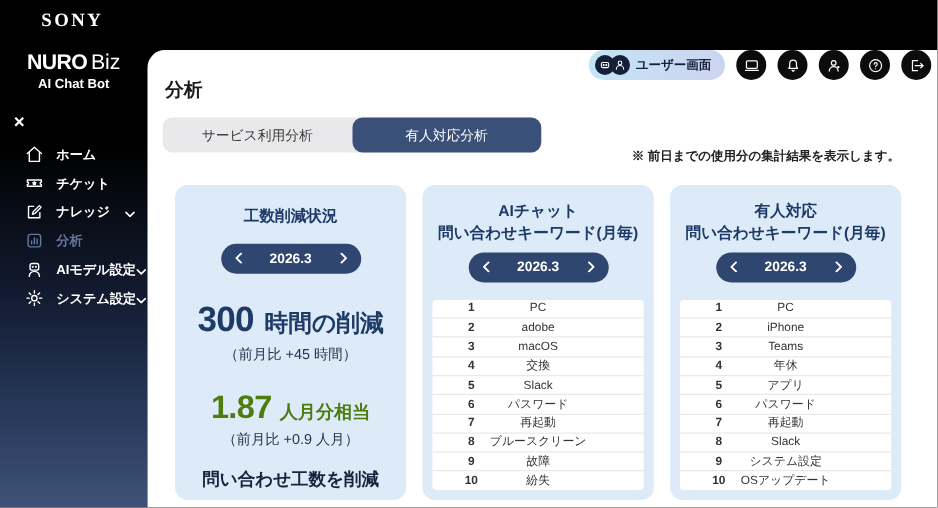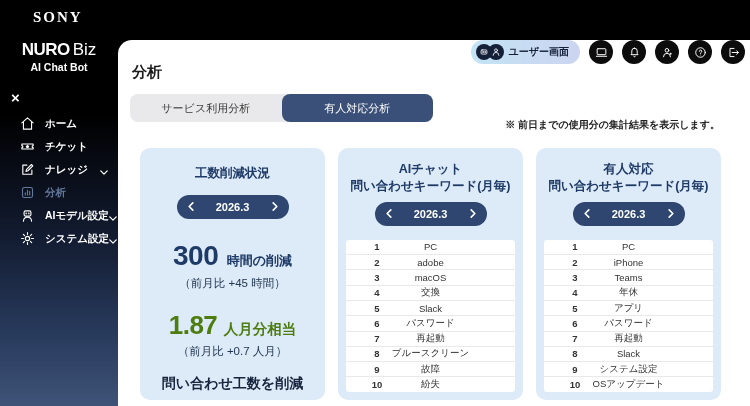--- a/index.html
+++ b/index.html
@@ -57,21 +57,21 @@
   .card-title.two-line{padding-top:13px;}
   .date-pill{margin:13px auto 0;width:112px;height:24px;background:#2e4670;border-radius:12px;
     display:flex;align-items:center;justify-content:space-between;padding:0 11px;box-sizing:border-box;}
   .card-title.two-line + .date-pill{margin-top:7px;}
   .date-pill .dp-arrow{display:flex;align-items:center;cursor:pointer;}
   .date-pill .dp-arrow svg{width:6px;height:9px;stroke:#fff;fill:none;stroke-width:1.8;stroke-linecap:round;stroke-linejoin:round;}
   .date-pill .dp-label{color:#fff;font-size:11px;font-weight:bold;}
 
   .metric-hours{margin-top:23px;color:#1e3a66;line-height:1;}
   .metric-hours .big{font-size:28px;font-weight:bold;letter-spacing:-0.5px;}
-  .metric-hours .unit{font-size:13px;font-weight:bold;margin-left:4px;}
+  .metric-hours .unit{font-size:19px;font-weight:bold;margin-left:4px;}
   .metric-months{margin-top:21px;color:#4d7c0f;line-height:1;}
   .metric-months .big{font-size:26px;font-weight:bold;letter-spacing:-0.5px;}
   .metric-months .unit{font-size:14.5px;font-weight:bold;margin-left:2px;}
   .delta{margin-top:6px;font-size:11.5px;color:#223750;}
   .card-footer{margin-top:16px;font-size:14px;font-weight:bold;color:#16243d;}
 
   .kw-table{margin:14px 8px 0;background:#fff;border-radius:3px;overflow:hidden;}
   .kw-row{position:relative;height:14.3px;display:flex;align-items:center;border-bottom:1px solid #e9e9e9;font-size:9.5px;color:#333;}
   .kw-row:last-child{border-bottom:none;}
   .kw-rank{position:absolute;left:0;top:0;width:62px;height:100%;display:flex;align-items:center;justify-content:center;font-weight:bold;color:#333;}
@@ -250,21 +250,21 @@
         </div>
         <div class="metric-hours">
           <span class="big">300</span>
           <span class="unit">時間の削減</span>
         </div>
         <div class="delta">（前月比 +45 時間）</div>
         <div class="metric-months">
           <span class="big">1.87</span>
           <span class="unit">人月分相当</span>
         </div>
-        <div class="delta">（前月比 +0.7 人月）</div>
+        <div class="delta">（前月比 +0.9 人月）</div>
         <div class="card-footer">問い合わせ工数を削減</div>
       </div>
 
       <div class="card">
         <div class="card-title two-line">
           <div>AIチャット</div>
           <div>問い合わせキーワード(月毎)</div>
         </div>
         <div class="date-pill">
           <span class="dp-arrow">

